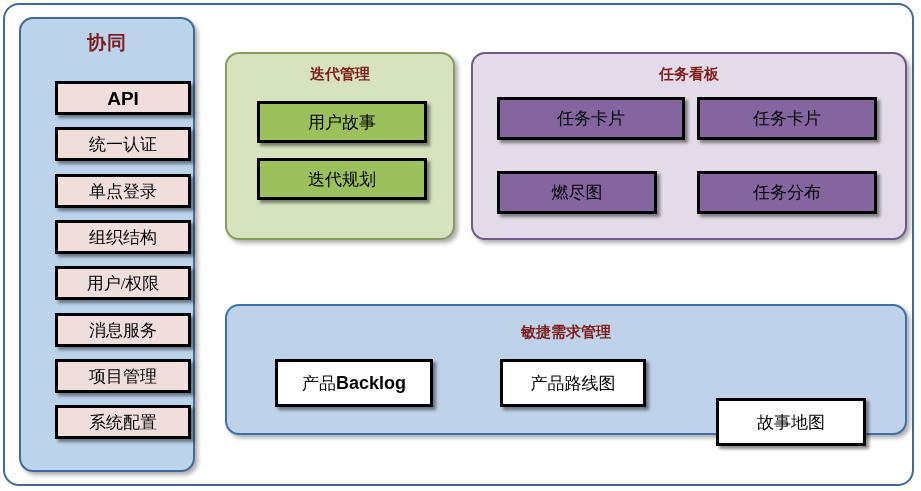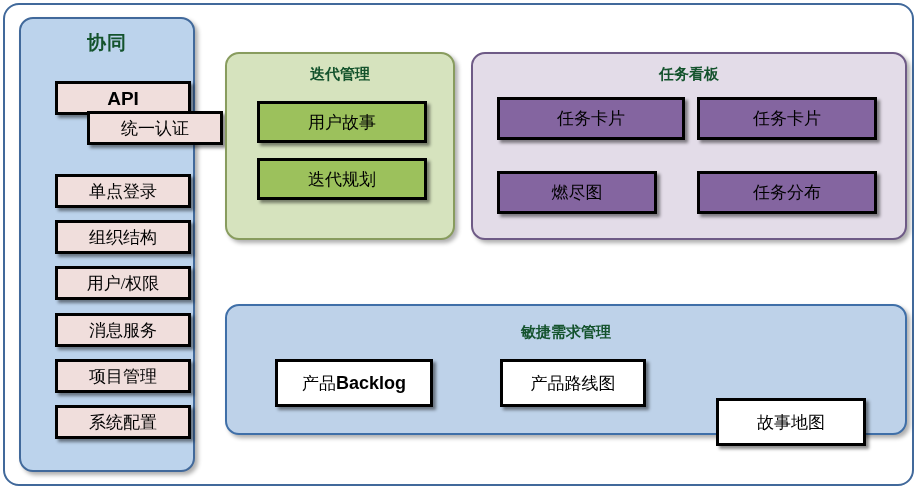--- a/index.html
+++ b/index.html
@@ -32,21 +32,21 @@
   .panel {
     position: absolute;
     box-sizing: border-box;
     border-radius: 14px;
     border: 2px solid;
     box-shadow: 3px 3px 4px rgba(0,0,0,0.32);
   }
   .panel-title {
     text-align: center;
     font-weight: bold;
-    color: #14532d;
+    color: #7f1d1d;
     font-family: "Liberation Sans", sans-serif;
   }
 
   
   #panel-collab {
     left: 14px;
     top: 12px;
     width: 176px;
     height: 455px;
     background: #BCD3EC;
@@ -140,21 +140,21 @@
 <body>
 
 <div id="outer-frame">
 
   <div class="panel" id="panel-collab">
     <div class="panel-title">协同</div>
 
     <div class="box box-pink sb-item bold-sans" style="top:62px;">
       <span>API</span>
     </div>
-    <div class="box box-pink sb-item" style="top:92px;margin-left:32px;">
+    <div class="box box-pink sb-item" style="top:108px;">
       <span>统一认证</span>
     </div>
     <div class="box box-pink sb-item" style="top:155px;">
       <span>单点登录</span>
     </div>
     <div class="box box-pink sb-item" style="top:201px;">
       <span>组织结构</span>
     </div>
     <div class="box box-pink sb-item" style="top:247px;">
       <span>用户/权限</span>

